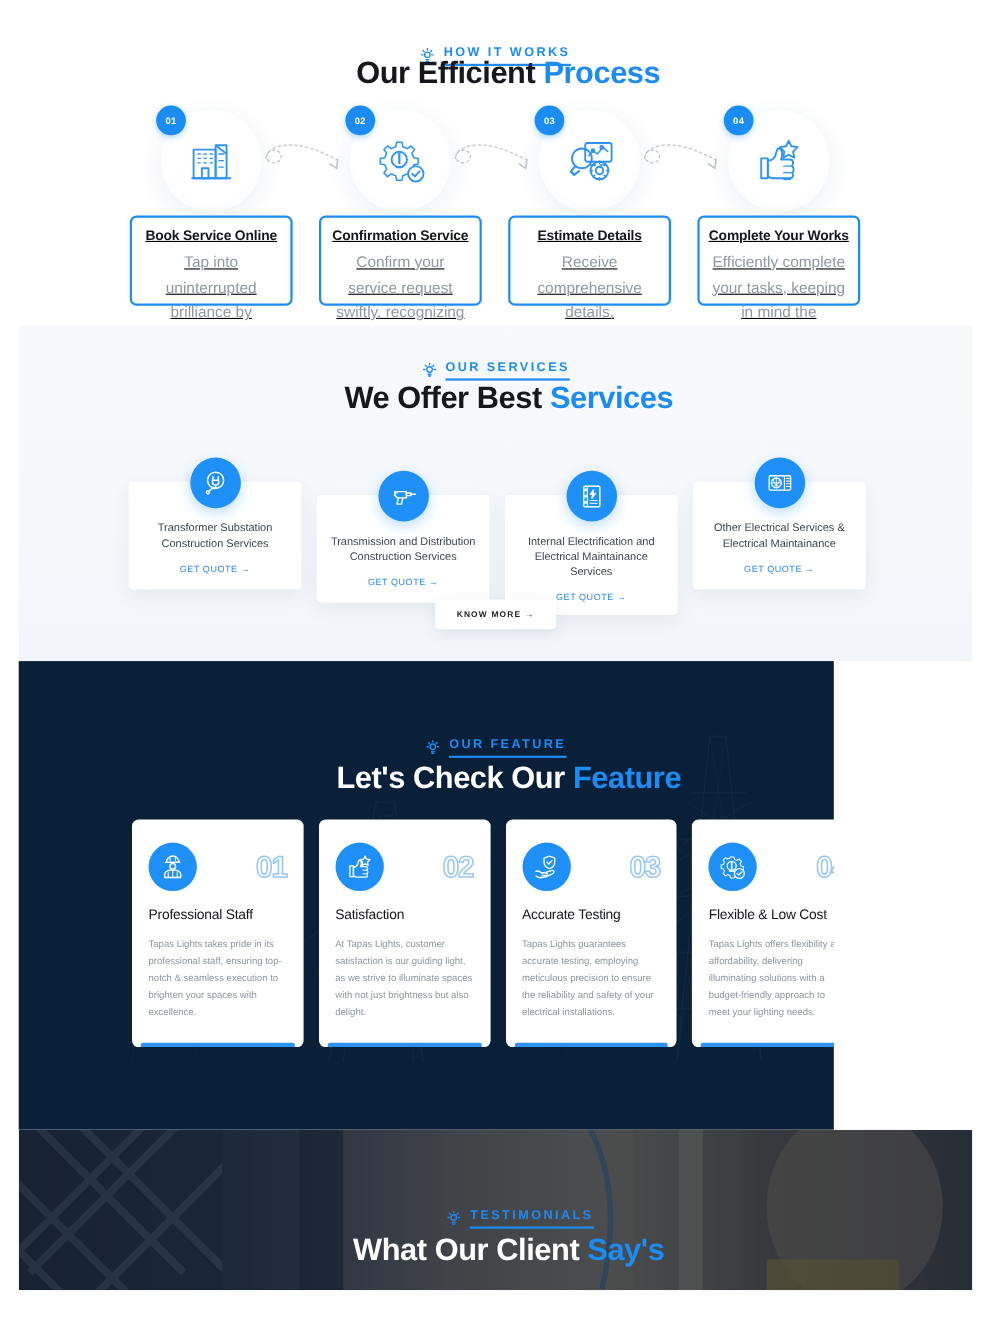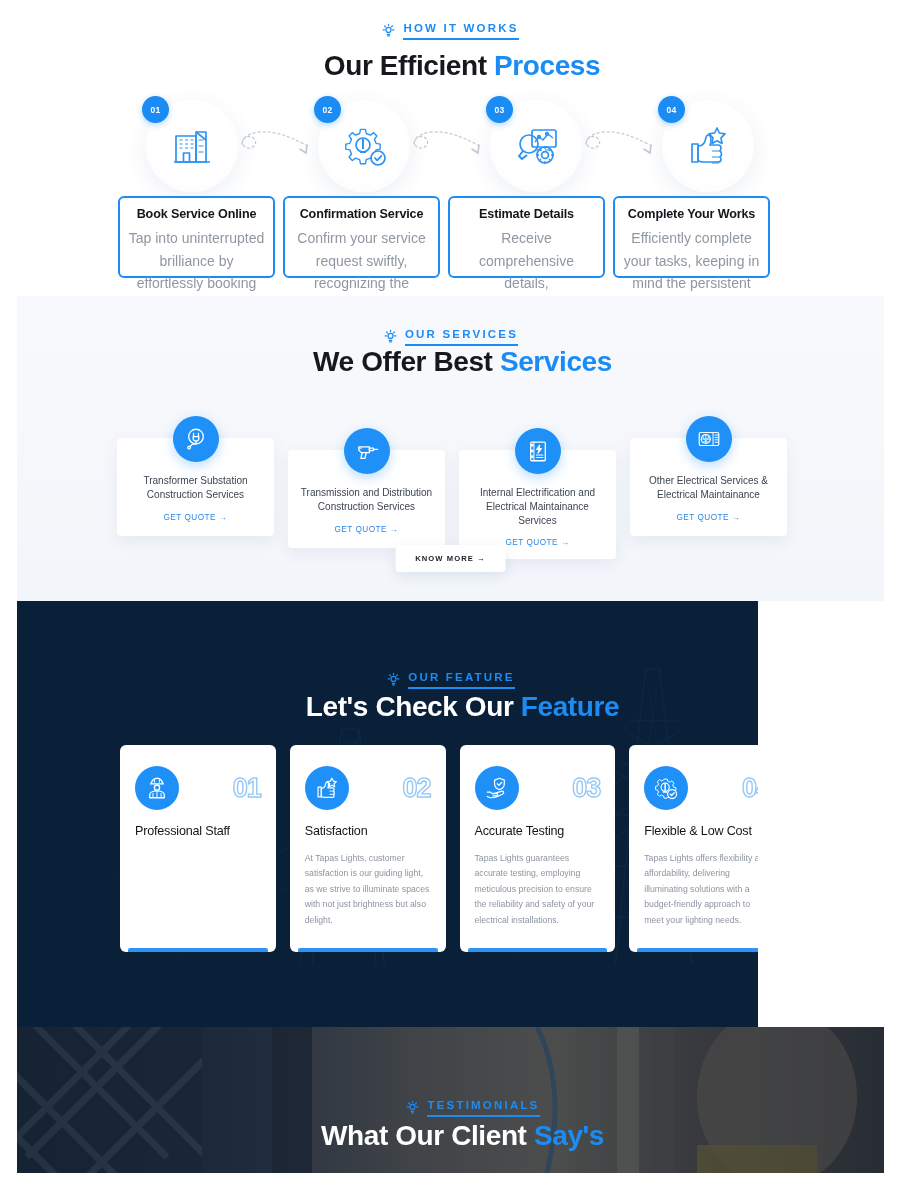--- a/index.html
+++ b/index.html
@@ -40,21 +40,21 @@
     font-weight: 700;
     color: #16181d;
     letter-spacing: -0.4px;
     padding-left: 24px;
   }
   .section-title .accent { color: #1c8cf5; }
   .section-title.light { color: #ffffff; }
 
   
   .sec-process { position: absolute; left: 0; top: 0; width: 900px; height: 296px; background: #fff; }
-  .sec-process .eyebrow { position: absolute; left: 0; top: 22px; width: 900px; }
+  .sec-process .eyebrow { position: absolute; left: 0; top: 42px; width: 900px; }
   .sec-process .section-title { position: absolute; left: 0; top: 50px; width: 900px; }
 
   .steps-row {
     position: absolute;
     left: 120px;
     top: 96px;
     width: 660px;
     height: 100px;
   }
   .step-circle-wrap { position: absolute; width: 100px; height: 100px; }
@@ -72,21 +72,21 @@
     background: #1c8cf5; color: #fff;
     font-size: 8.5px; font-weight: 700;
     display: flex; align-items: center; justify-content: center;
     letter-spacing: .3px;
     box-shadow: 0 2px 6px rgba(28,140,245,.35);
   }
   .connector { position: absolute; top: 22px; width: 92px; height: 44px; }
 
   .cards-row {
     position: absolute; left: 118px; top: 196px; width: 664px; height: 82px;
-    display: flex; gap: 8px;
+    display: flex; gap: 24px; text-decoration: underline;
   }
   .proc-card {
     width: 157px; height: 82px;
     border: 2px solid #1c8cf5;
     border-radius: 6px;
     background: #fff;
     padding: 9px 8px 0 8px;
     text-align: center;
   }
   .proc-card .pc-title {
@@ -436,20 +436,21 @@
               <path d="M8 11h16M9 11a7 7 0 0 1 14 0"></path>
               <path d="M13 5.5v3.5M19 5.5v3.5" stroke-width="1.2"></path>
               <circle cx="16" cy="15.5" r="3.2"></circle>
               <path d="M7 28v-3.5c0-3 4-5 9-5s9 2 9 5V28z"></path>
               <path d="M16 19.5V28M11 22.5v5M21 22.5v5" stroke-width="1.2"></path>
             </svg>
           </div>
           <div class="feat-num">01</div>
         </div>
         <div class="feat-title">Professional Staff</div>
+        <div class="feat-desc">Tapas Lights takes pride in its professional staff, ensuring top-notch &amp; seamless execution to brighten your spaces with excellence.</div>
       </div>
 
       <div class="feat-card">
         <div class="feat-head">
           <div class="feat-icon">
             <svg viewBox="0 0 32 32" fill="none" stroke="#fff" stroke-width="1.5" stroke-linecap="round" stroke-linejoin="round">
               <path d="M22 4l1.7 3.5 3.8.5-2.8 2.7.7 3.8L22 12.7l-3.4 1.8.7-3.8-2.8-2.7 3.8-.5z"></path>
               <path d="M5 15h4v12H5z"></path>
               <path d="M9 16.5c2 0 4-1.5 4.8-3.6.6-1.7.5-4.4 2-4.4s2 1.5 2 3.5-.7 3.8-.7 3.8h5.4c1.4 0 2.3 1 2.3 2.1s-.8 2-.8 2 1 .7 1 2-1 2-1 2 .7.7.7 1.8-1 1.8-2 1.8H13c-1.4 0-4-.7-4-2z"></path>
               <path d="M19.5 19.8h5M19.5 23.8h5" stroke-width="1.1"></path>

